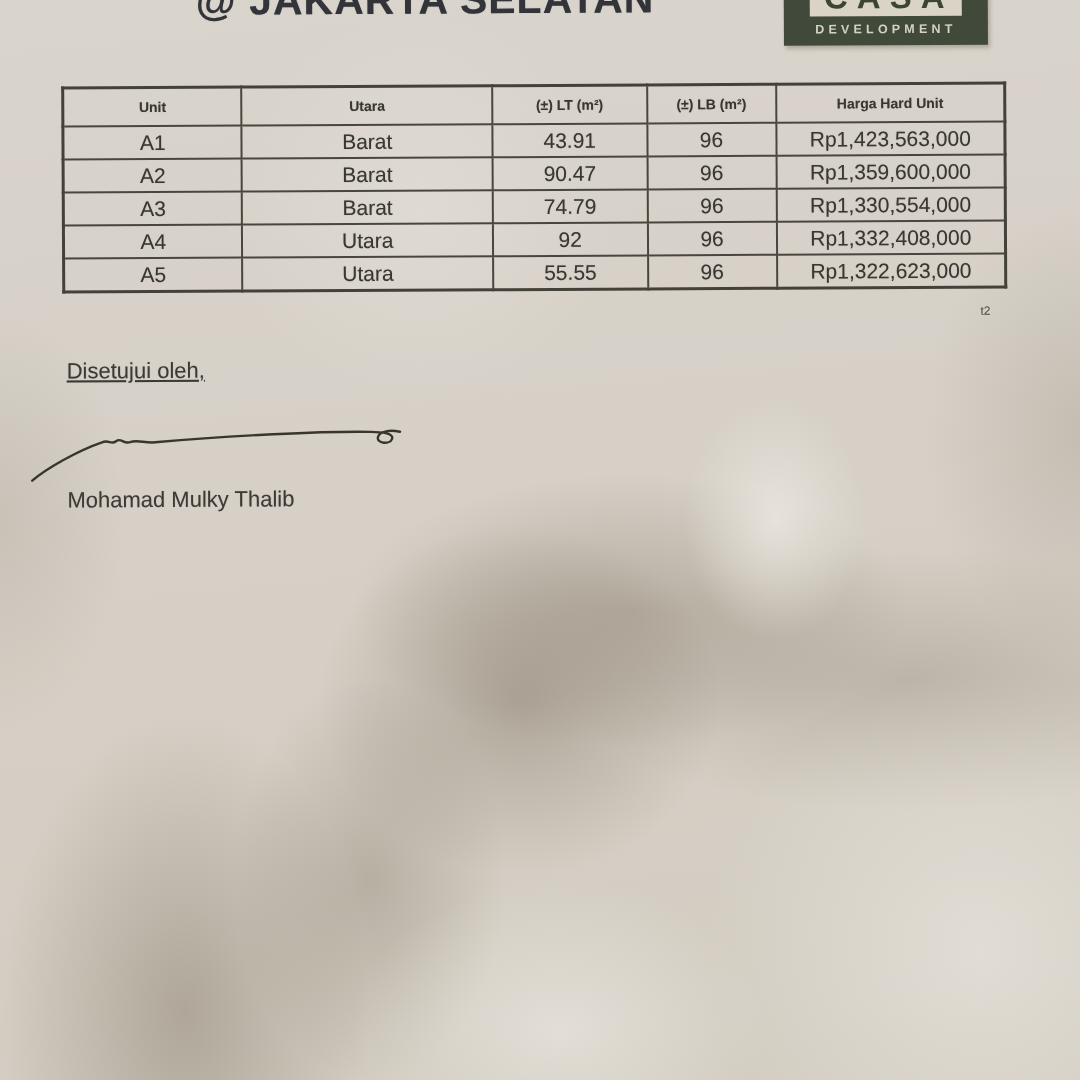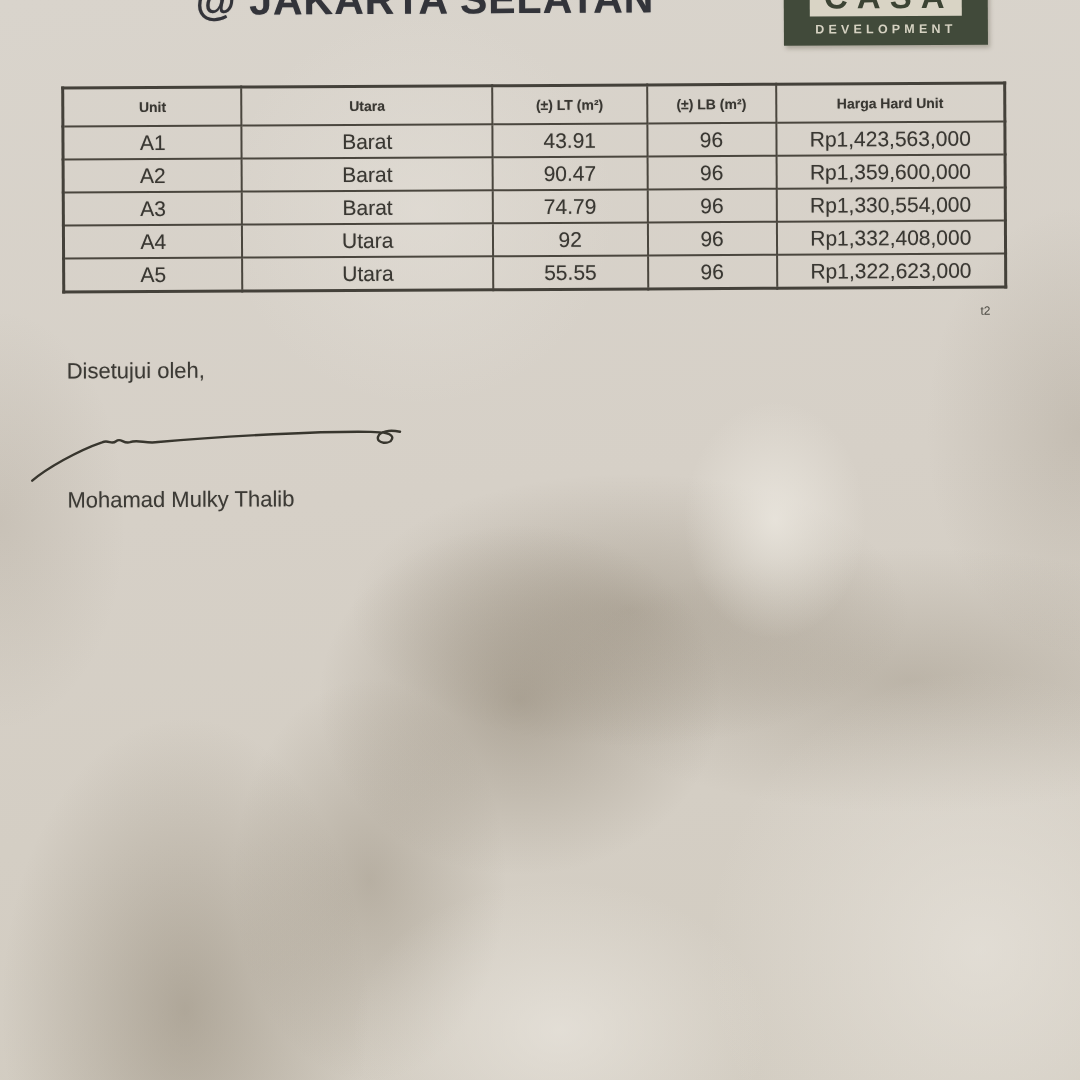--- a/index.html
+++ b/index.html
@@ -102,20 +102,21 @@
     font-size: 12px;
     color: #4b4942;
     margin-top: 14px;
   }
   .approve-label {
     position: absolute;
     left: 67px; top: 356px;
     font-size: 22px;
     color: #3c3a35;
     text-shadow: 0 0 1px rgba(60,58,53,0.3);
+    text-decoration: underline;
   }
   .signature {
     position: absolute;
     left: 26px; top: 416px;
     width: 400px; height: 72px;
   }
   .signature path {
     fill: none;
     stroke: #38362e;
     stroke-width: 2.4;

